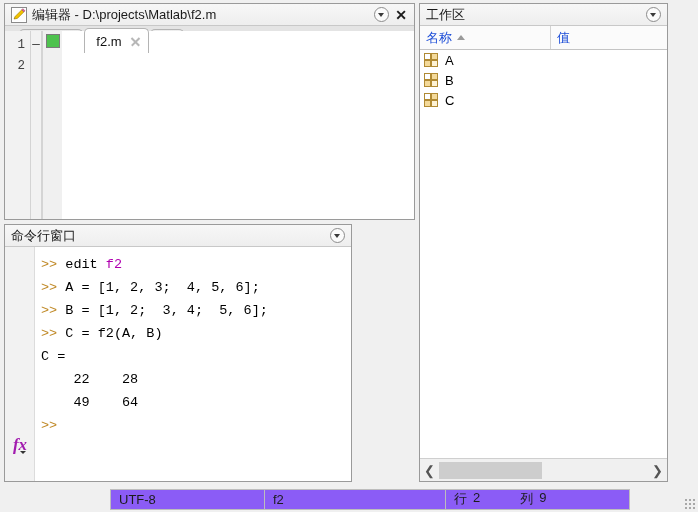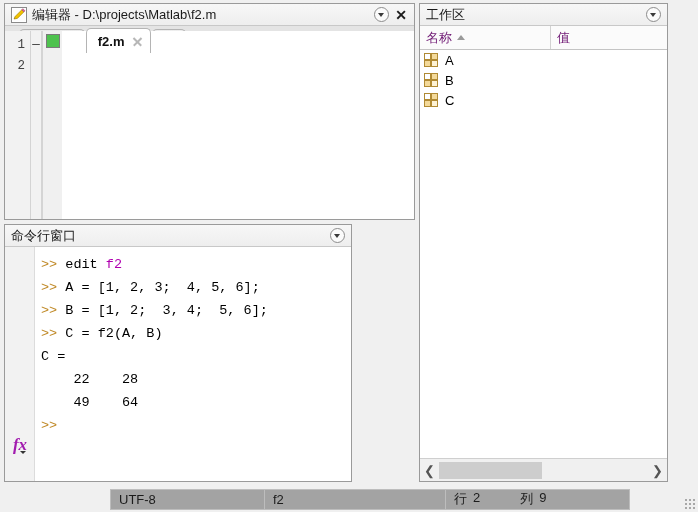--- a/index.html
+++ b/index.html
@@ -134,21 +134,20 @@
     border: 1px solid #b4b4b4;
     border-bottom: none;
     border-radius: 5px 5px 0 0;
     box-sizing: border-box;
     cursor: pointer;
     background: linear-gradient(to bottom, #eaeaea, #dcdcdc);
     font-size: 13px;
     color: #111;
     position: relative;
     top: 1px;
-    font-weight: bold;
   }
   .tab.active {
     background: #ffffff;
     border-color: #b4b4b4;
     top: 1px;
     height: 25px;
     z-index: 3;
   }
   .tab .tab-label { white-space: nowrap; }
   .tab-x {
@@ -374,21 +373,21 @@
     box-sizing: border-box;
     font-size: 13px;
     user-select: none;
   }
   .ws-col {
     display: flex;
     align-items: center;
     padding-left: 6px;
     box-sizing: border-box;
     border-right: 1px solid #d2d2d2;
-    color: #701a75;
+    color: #1d4ed8;
   }
   .ws-col.name { width: 131px; }
   .ws-col.value { flex: 1 1 auto; border-right: none; }
   .sort-asc {
     margin-left: 5px;
     width: 0; height: 0;
     border-left: 4px solid transparent;
     border-right: 4px solid transparent;
     border-bottom: 5px solid #9a9a9a;
   }
@@ -474,21 +473,21 @@
     width: 698px;
     height: 26px;
     background: #f0f0f0;
     display: flex;
     align-items: center;
     box-sizing: border-box;
   }
   .status-cell {
     height: 21px;
     border: 1px solid #bdbdbd;
-    background: #a3a3a3;
+    background: #8b5cf6;
     box-sizing: border-box;
     display: flex;
     align-items: center;
     padding-left: 8px;
     font-size: 13px;
     color: #1c1c1c;
     margin-left: -1px;
     white-space: nowrap;
     user-select: none;
   }

